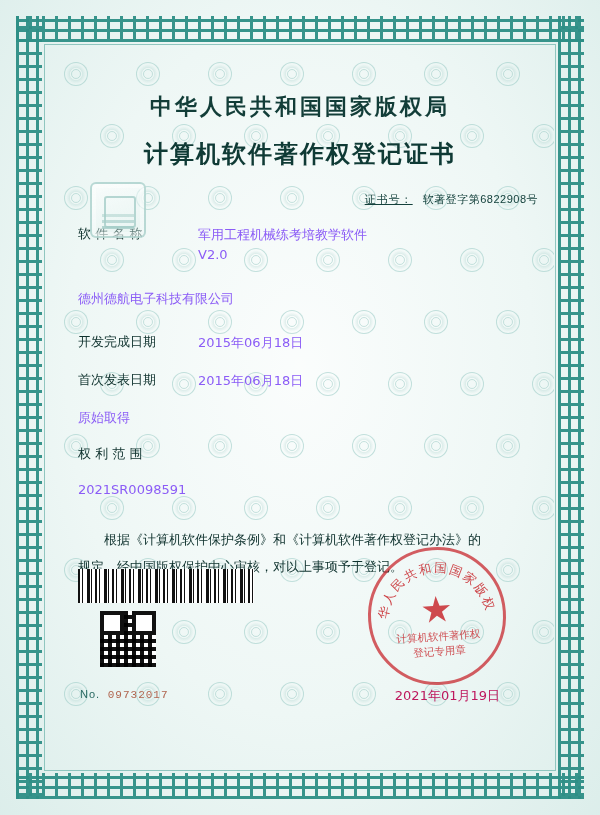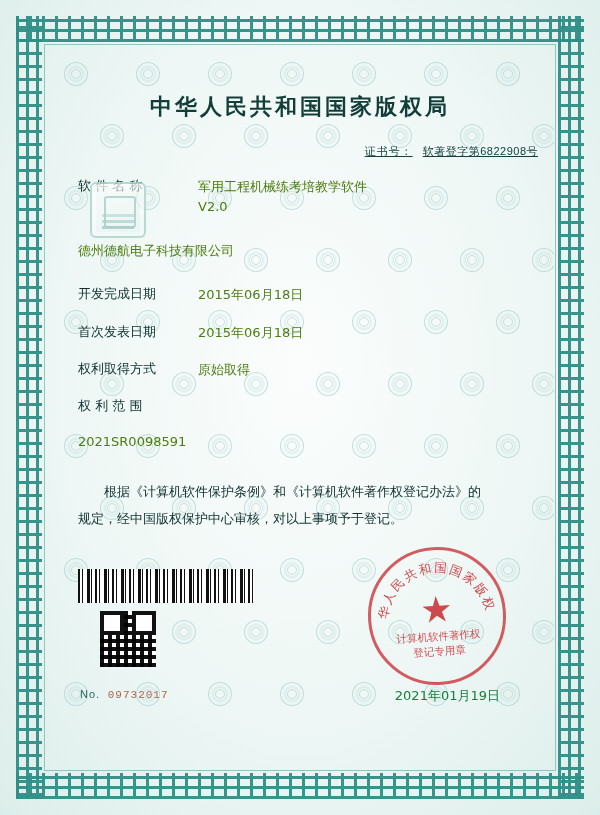--- a/index.html
+++ b/index.html
@@ -132,21 +132,21 @@
     margin-top: 22px;
     display: flex;
     justify-content: flex-end;
     align-items: baseline;
     gap: 10px;
     font-size: 11px;
     color: #14413c;
     padding-right: 6px;
   }
   .cert-no-label { letter-spacing: 1px; text-decoration: underline; }
-  .cert-no-value { letter-spacing: 0.5px; text-decoration: underline; }
+  .cert-no-value { letter-spacing: 0.5px; }
 
   
   .emboss {
     position: absolute;
     left: 34px;
     top: 126px;
     width: 52px;
     height: 52px;
     border-radius: 6px;
     border: 2px solid rgba(165,205,200,0.75);
@@ -187,21 +187,21 @@
     flex: 0 0 120px;
     color: #0f322e;
     font-family: "DejaVu Sans", "Liberation Sans", sans-serif;
   }
   .field-label.spread {
     display: flex;
     justify-content: space-between;
   }
   .field-value {
     flex: 1;
-    color: #4d7c0f;
+    color: #8b5cf6;
     font-family: "DejaVu Sans", "Liberation Sans", sans-serif;
     line-height: 1.55;
     white-space: pre-line;
   }
   .gap-top { margin-top: 24px; }
 
   .statement {
     margin-top: 26px;
     padding: 0 12px 0 22px;
     font-size: 13px;
@@ -309,21 +309,21 @@
     font-size: 10.5px;
     line-height: 1.5;
     font-family: "DejaVu Sans", "Liberation Sans", sans-serif;
   }
 
   .issue-date {
     position: absolute;
     right: 44px;
     bottom: 54px;
     font-size: 13px;
-    color: #15803d;
+    color: #be185d;
     font-family: "DejaVu Sans", "Liberation Sans", sans-serif;
   }
 </style>
 </head>
 <body>
 
 <div id="certificate">
 
   <div class="paper-tint"></div>
 
@@ -412,20 +412,21 @@
       <div class="wm" style="left: 234px; top: 636px;"></div>
       <div class="wm" style="left: 306px; top: 636px;"></div>
       <div class="wm" style="left: 378px; top: 636px;"></div>
       <div class="wm" style="left: 450px; top: 636px;"></div>
     </div>
 
   <div class="content">
 
     <div class="title-block">
       <div class="title-main">中华人民共和国国家版权局</div>
+      <div class="title-sub">计算机软件著作权登记证书</div>
     </div>
 
     <div class="cert-no-row">
       <span class="cert-no-label">证书号：</span>
       <span class="cert-no-value">软著登字第6822908号</span>
     </div>
 
     <div class="emboss"></div>
 
     <div class="fields">
@@ -444,21 +445,20 @@
         <div class="field-label">开发完成日期</div>
         <div class="field-value">2015年06月18日</div>
       </div>
 
       <div class="field-row">
         <div class="field-label">首次发表日期</div>
         <div class="field-value">2015年06月18日</div>
       </div>
 
       <div class="field-row">
-        <div class="field-label">权利取得方式</div>
         <div class="field-value">原始取得</div>
       </div>
 
       <div class="field-row">
         <div class="field-label spread">权 利 范 围</div>
       </div>
 
       <div class="field-row">
         <div class="field-value">2021SR0098591</div>
       </div>

